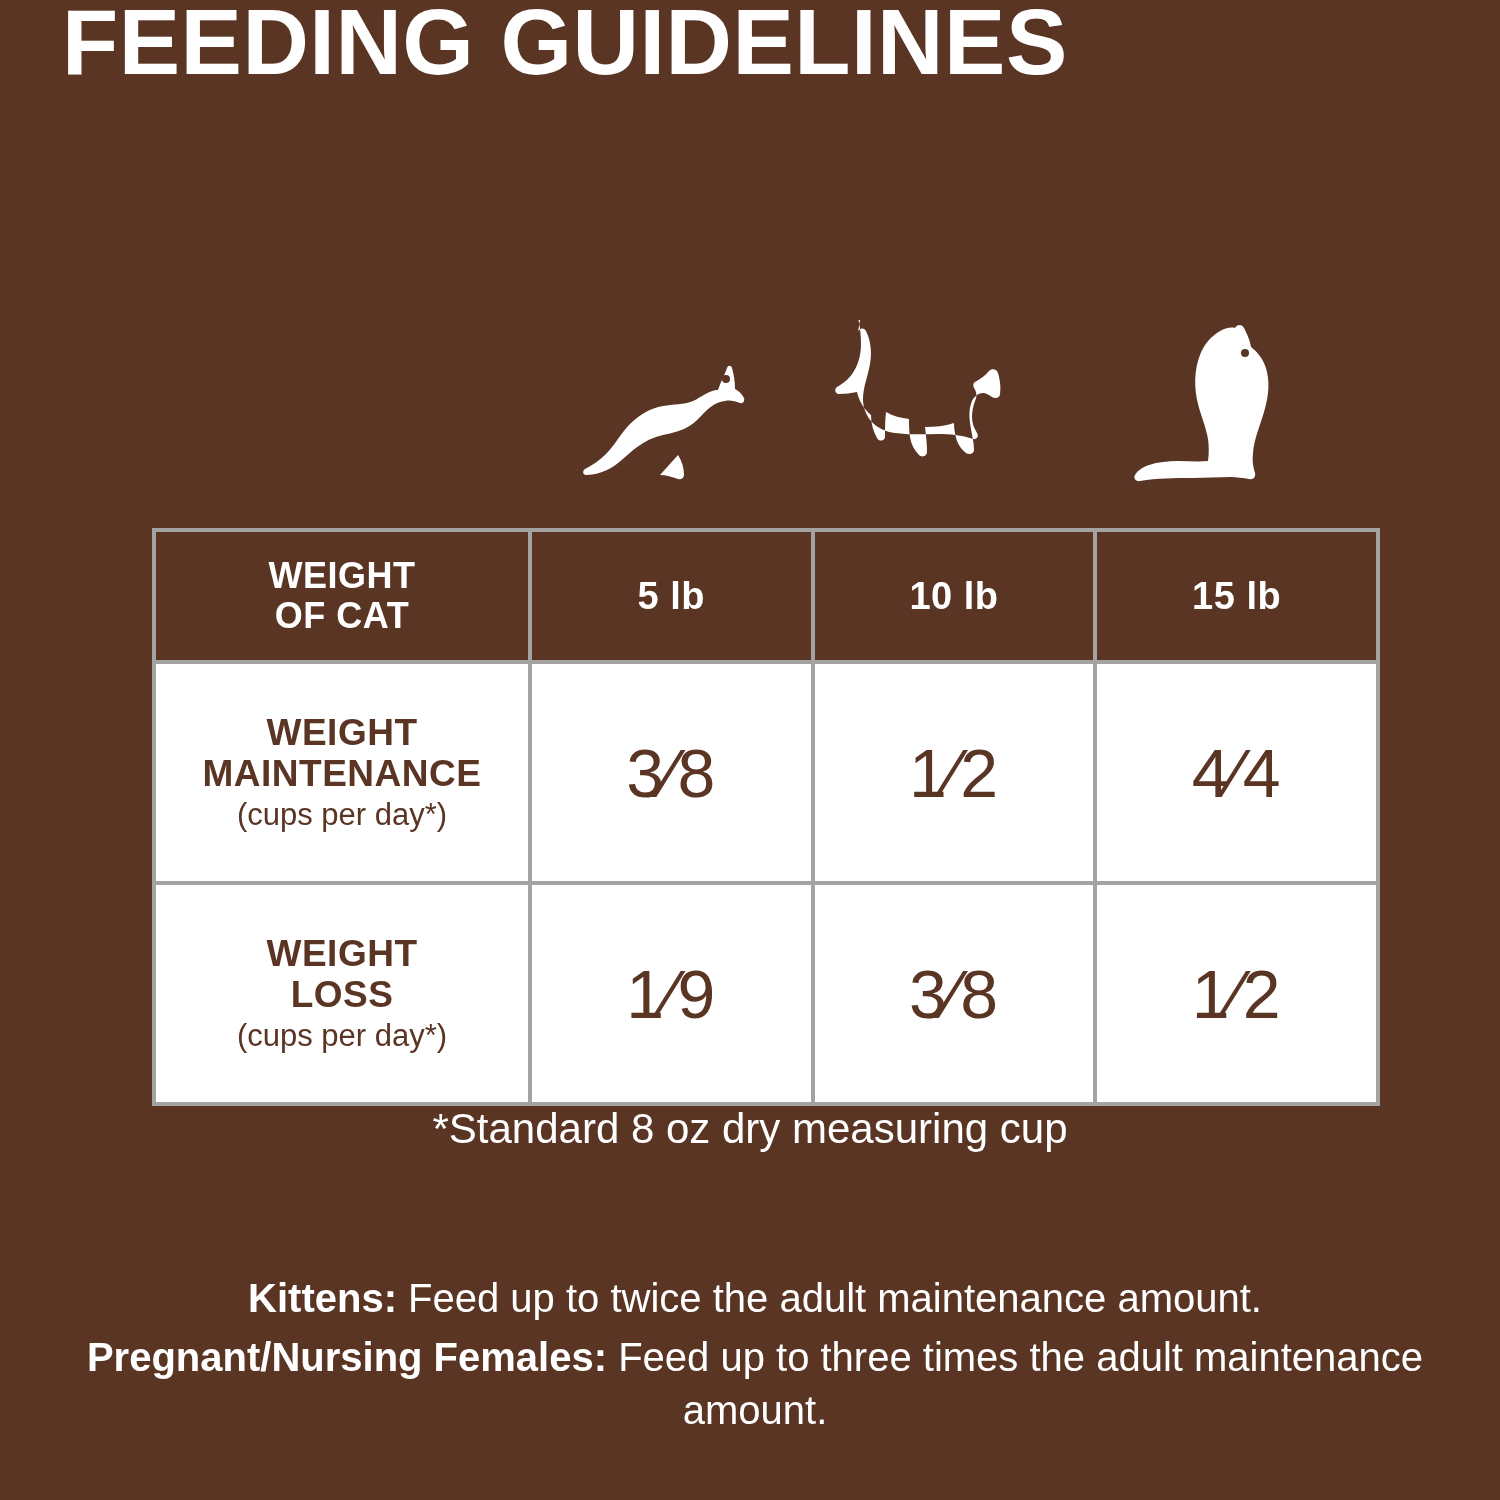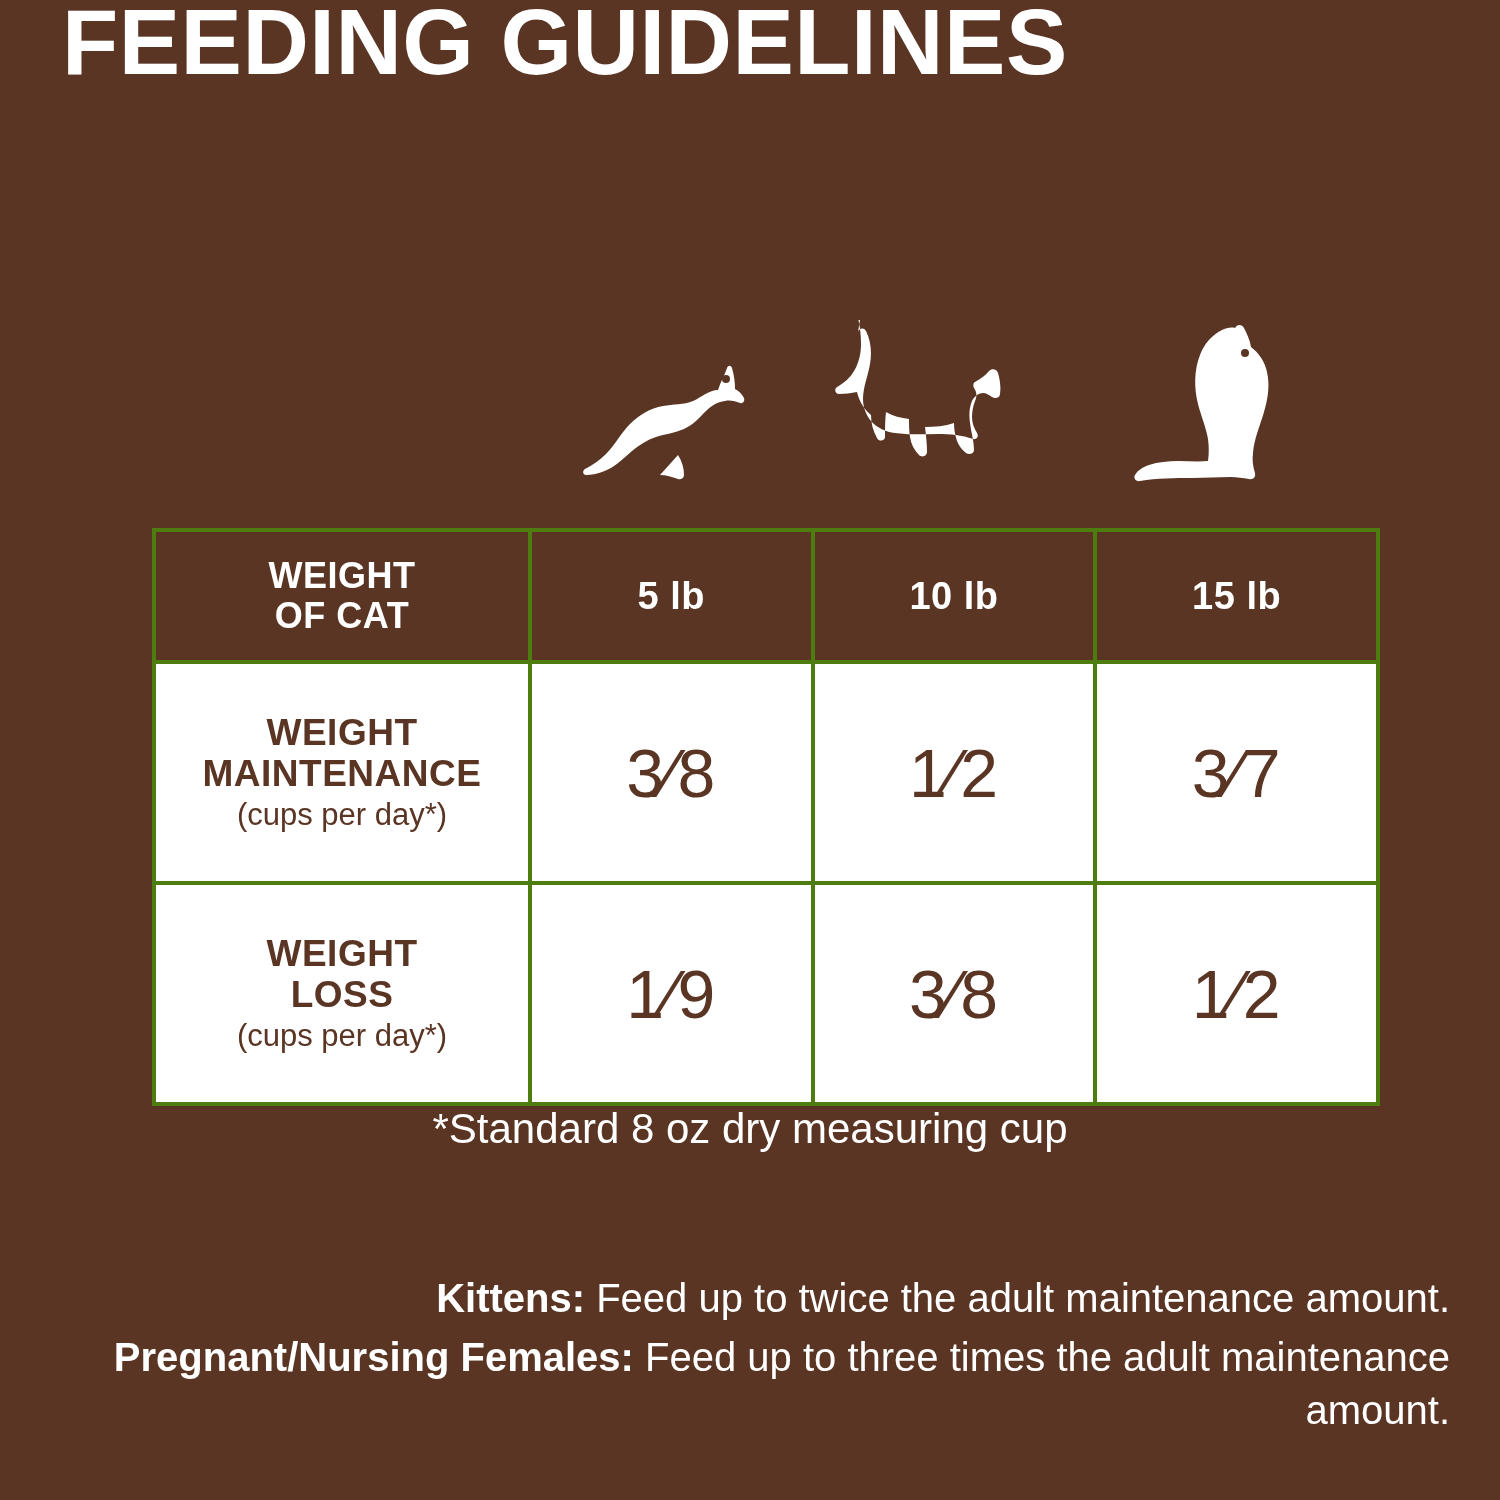--- a/index.html
+++ b/index.html
@@ -62,21 +62,21 @@
     top: 528px;
     left: 152px;
     width: 1228px;
   }
   table.feeding {
     border-collapse: collapse;
     width: 100%;
     table-layout: fixed;
   }
   table.feeding td, table.feeding th {
-    border: 4px solid #4d7c0f;
+    border: 4px solid #a3a3a3;
     text-align: center;
     vertical-align: middle;
     padding: 0;
   }
   .head-row {
     background: #5a3524;
   }
   .head-row th {
     color: #ffffff;
     height: 128px;
@@ -140,21 +140,21 @@
   .notes {
     position: absolute;
     top: 1272px;
     left: 60px;
     width: 1390px;
     text-align: center;
     font-size: 40px;
     line-height: 1.32;
     color: #ffffff;
   }
-  .notes p { margin: 0 0 6px 0; text-align: right; }
+  .notes p { margin: 0 0 6px 0; }
   .notes b { font-weight: bold; }
 </style>
 </head>
 <body>
 
 <div class="page">
 
   <div class="title">FEEDING GUIDELINES</div>
 
   <div class="cats">
@@ -194,21 +194,21 @@
       </thead>
       <tbody>
         <tr class="body-row">
           <td class="row-label">
             <div class="rl-main">WEIGHT</div>
             <div class="rl-main">MAINTENANCE</div>
             <div class="rl-sub">(cups per day*)</div>
           </td>
           <td class="amount">3⁄8</td>
           <td class="amount">1⁄2</td>
-          <td class="amount">3⁄7</td>
+          <td class="amount">4⁄4</td>
         </tr>
         <tr class="body-row">
           <td class="row-label">
             <div class="rl-main">WEIGHT</div>
             <div class="rl-main">LOSS</div>
             <div class="rl-sub">(cups per day*)</div>
           </td>
           <td class="amount">1⁄9</td>
           <td class="amount">3⁄8</td>
           <td class="amount">1⁄2</td>

